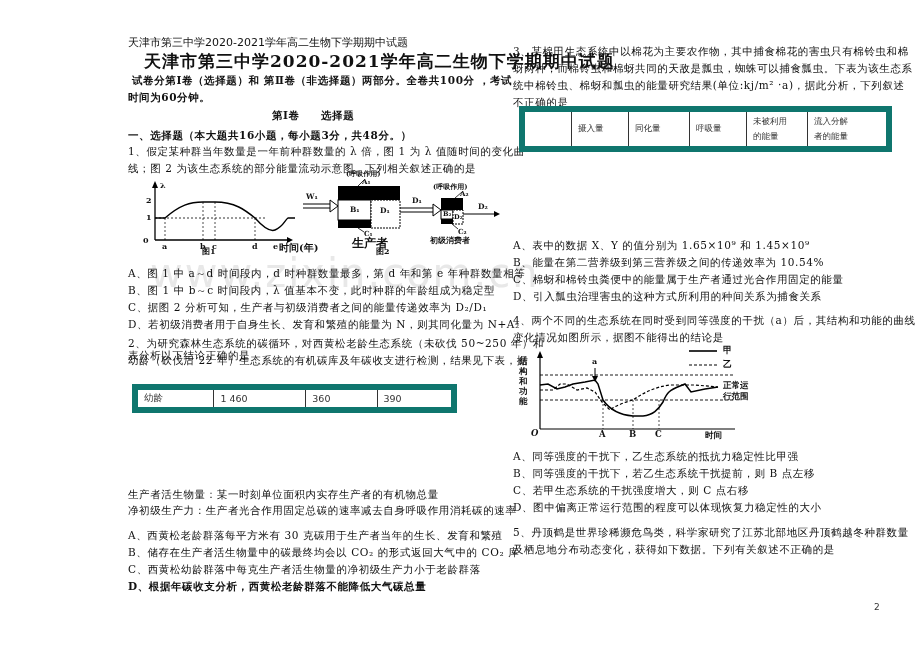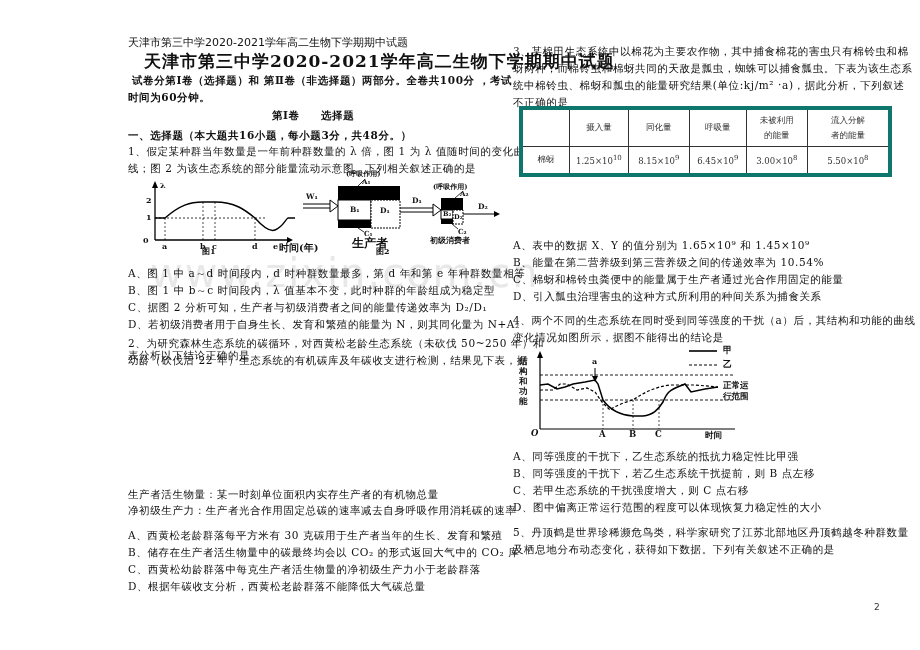--- a/index.html
+++ b/index.html
@@ -6,21 +6,21 @@
   body { width: 920px; height: 650px; position: relative; overflow: hidden;
          font-family: "DejaVu Serif", "Liberation Serif", serif; color: #111; }
   .abs { position: absolute; }
   .txt { font-size: 10.5px; line-height: 17px; letter-spacing: 0.6px; white-space: nowrap; }
   .sans { font-family: "DejaVu Sans", "Liberation Sans", sans-serif; }
   .bold { font-weight: bold; }
   .hdr { font-size: 11px; font-family: "DejaVu Sans", "Liberation Sans", sans-serif; }
   .title { font-size: 17px; font-weight: bold; letter-spacing: 1px; white-space: nowrap; }
   table.t { border-collapse: collapse; font-family: "DejaVu Sans", "Liberation Sans", sans-serif; font-size: 9.5px; color: #333; }
   table.t td { border: 1px solid #333; padding: 2px 6px; vertical-align: middle; }
-  table.t { border: 4px solid #0f766e; text-align: center; }
+  table.t { border: 6px solid #0f766e; }
   .watermark { font-family: "DejaVu Sans", sans-serif; font-size: 40px; color: #e8e8e8; letter-spacing: 2px; }
   sup { font-size: 7px; }
 </style>
 </head>
 <body>
 
 <div class="abs hdr" style="left:128px;top:35px;">天津市第三中学2020-2021学年高二生物下学期期中试题</div>
 
 <div class="abs title" style="left:144px;top:50px;">天津市第三中学2020-2021学年高二生物下学期期中试题</div>
 
@@ -113,30 +113,36 @@
 <div class="abs txt" style="left:128px;top:282px;">B、图 1 中 b～c 时间段内，λ 值基本不变，此时种群的年龄组成为稳定型</div>
 <div class="abs txt" style="left:128px;top:299px;">C、据图 2 分析可知，生产者与初级消费者之间的能量传递效率为 D₂/D₁</div>
 <div class="abs txt" style="left:128px;top:316px;">D、若初级消费者用于自身生长、发育和繁殖的能量为 N，则其同化量为 N+A₂</div>
 
 <div class="abs txt" style="left:128px;top:335px;">2、为研究森林生态系统的碳循环，对西黄松老龄生态系统（未砍伐 50~250 年）和</div>
 <div class="abs txt" style="left:128px;top:352px;">幼龄（砍伐后 22 年）生态系统的有机碳库及年碳收支进行检测，结果见下表，据</div>
 <div class="abs txt" style="left:128px;top:347px;">表分析以下结论正确的是</div>
 
 <table class="t abs" style="left:132px;top:384px;width:325px;">
   <tbody>
+  <tr style="height:23px;">
+    <td>幼龄</td>
+    <td>1 460</td>
+    <td>360</td>
+    <td>390</td>
+  </tr>
 </tbody>
   </table>
 
 <div class="abs txt" style="left:128px;top:486px;">生产者活生物量：某一时刻单位面积内实存生产者的有机物总量</div>
 <div class="abs txt" style="left:128px;top:502px;">净初级生产力：生产者光合作用固定总碳的速率减去自身呼吸作用消耗碳的速率</div>
 
 <div class="abs txt" style="left:128px;top:527px;">A、西黄松老龄群落每平方米有 30 克碳用于生产者当年的生长、发育和繁殖</div>
 <div class="abs txt" style="left:128px;top:544px;">B、储存在生产者活生物量中的碳最终均会以 CO₂ 的形式返回大气中的 CO₂ 库</div>
 <div class="abs txt" style="left:128px;top:561px;">C、西黄松幼龄群落中每克生产者活生物量的净初级生产力小于老龄群落</div>
-<div class="abs txt" style="left:128px;top:578px;">D、根据年碳收支分析，西黄松老龄群落不能降低大气碳总量</div>
+<div class="abs txt" style="left:128px;top:578px;font-weight:bold;">D、根据年碳收支分析，西黄松老龄群落不能降低大气碳总量</div>
 
 <div class="abs txt" style="left:513px;top:43px;">3、某棉田生态系统中以棉花为主要农作物，其中捕食棉花的害虫只有棉铃虫和棉</div>
 <div class="abs txt" style="left:513px;top:60px;">蚜两种，而棉铃虫和棉蚜共同的天敌是瓢虫，蜘蛛可以捕食瓢虫。下表为该生态系</div>
 <div class="abs txt" style="left:513px;top:77px;">统中棉铃虫、棉蚜和瓢虫的能量研究结果(单位:kj/m² ·a)，据此分析，下列叙述</div>
 <div class="abs txt" style="left:513px;top:94px;">不正确的是</div>
 
 <table class="t abs" style="left:519px;top:106px;width:373px;font-family:'DejaVu Serif','Liberation Serif',serif;font-size:8.5px;">
   <tbody>
       <tr style="height:38px;">
     <td style="width:34px;"></td>
@@ -144,28 +150,20 @@
     <td style="width:48px;" class="sans">同化量</td>
     <td style="width:44px;" class="sans">呼吸量</td>
     <td style="width:48px;line-height:15px;" class="sans">
           <div>未被利用</div>
           <div>的能量</div>
         </td>
     <td class="sans" style="line-height:15px;">
           <div>流入分解</div>
           <div>者的能量</div>
         </td>
-  </tr>
-  <tr style="height:29px;">
-    <td class="sans">棉蚜</td>
-    <td>1.25×10<sup>10</sup></td>
-    <td>8.15×10<sup>9</sup></td>
-    <td>6.45×10<sup>9</sup></td>
-    <td>3.00×10<sup>8</sup></td>
-    <td>5.50×10<sup>8</sup></td>
   </tr>
 </tbody>
   </table>
 
 <div class="abs txt" style="left:513px;top:237px;">A、表中的数据 X、Y 的值分别为 1.65×10⁹ 和 1.45×10⁹</div>
 <div class="abs txt" style="left:513px;top:254px;">B、能量在第二营养级到第三营养级之间的传递效率为 10.54%</div>
 <div class="abs txt" style="left:513px;top:271px;">C、棉蚜和棉铃虫粪便中的能量属于生产者通过光合作用固定的能量</div>
 <div class="abs txt" style="left:513px;top:288px;">D、引入瓢虫治理害虫的这种方式所利用的种间关系为捕食关系</div>
 
 <div class="abs txt" style="left:513px;top:312px;">4、两个不同的生态系统在同时受到同等强度的干扰（a）后，其结构和功能的曲线</div>

